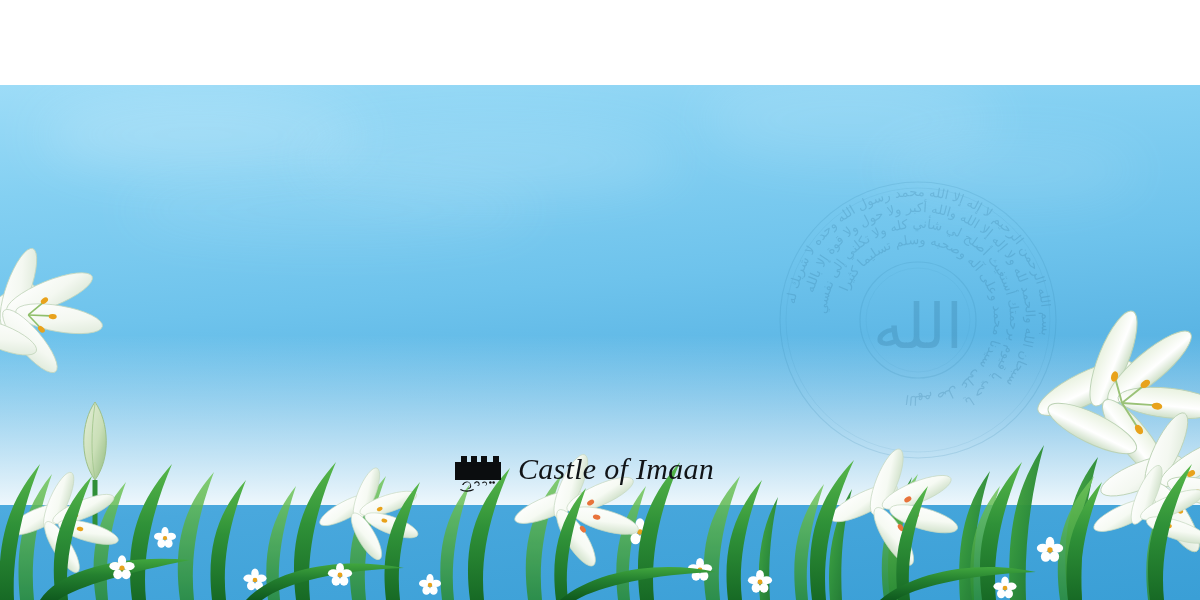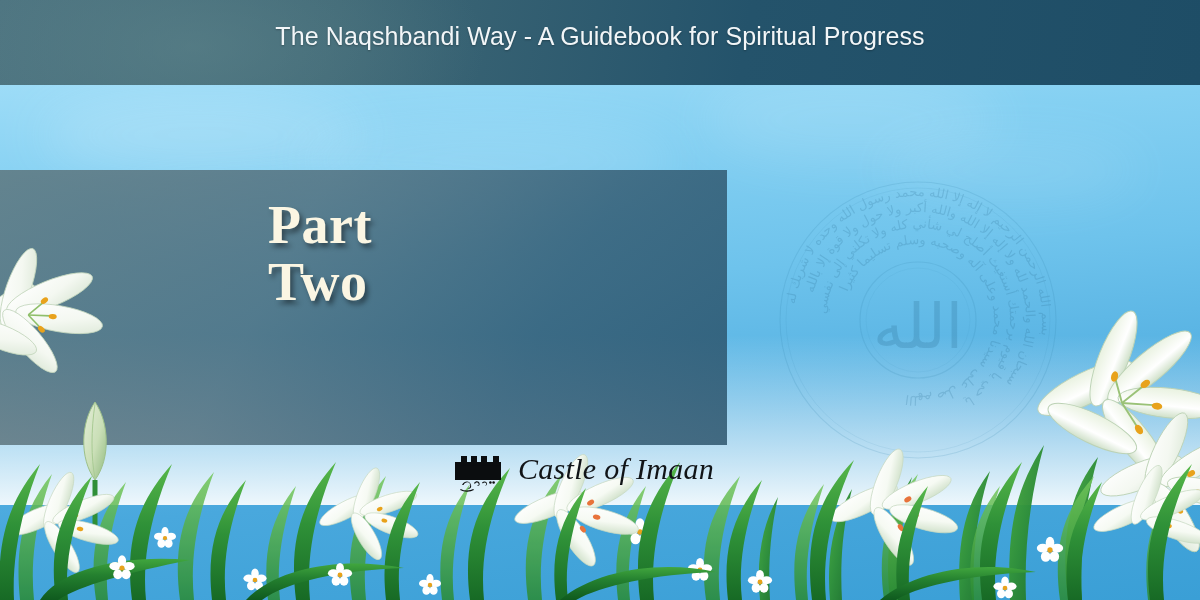--- a/index.html
+++ b/index.html
@@ -129,23 +129,20 @@
     letter-spacing:0.3px;
     white-space:nowrap;
     line-height:1;
   }
 </style>
 </head>
 <body>
 
 <div id="stage">
 
-  <div class="header-bar">
-    <div class="header-title">The Naqshbandi Way - A Guidebook for Spiritual Progress</div>
-  </div>
 
   <div class="scene">
 
     <div class="cloud c1"></div>
     <div class="cloud c2"></div>
     <div class="cloud c3"></div>
     <div class="cloud c4"></div>
     <div class="cloud c5"></div>
 
     <div class="horizon-haze"></div>
@@ -167,26 +164,20 @@
           <text><textPath href="#ring1" startOffset="2%">بسم الله الرحمن الرحيم لا إله إلا الله محمد رسول الله وحده لا شريك له</textPath></text>
           <text><textPath href="#ring2" startOffset="4%">سبحان الله والحمد لله ولا إله إلا الله والله أكبر ولا حول ولا قوة إلا بالله</textPath></text>
           <text><textPath href="#ring3" startOffset="1%">يا حي يا قيوم برحمتك أستغيث أصلح لي شأني كله ولا تكلني إلى نفسي</textPath></text>
           <text><textPath href="#ring4" startOffset="6%">اللهم صل على سيدنا محمد وعلى آله وصحبه وسلم تسليما كثيرا</textPath></text>
         </g>
 
         <text x="150" y="178" text-anchor="middle" font-family="'DejaVu Sans', sans-serif" font-size="62" fill="#2c6f94" opacity=".80">الله</text>
       </svg>
     </div>
 
-    <div class="title-panel">
-      <div class="part-block">
-        <span class="part-word-1">Part</span>
-        <span class="part-word-2">Two</span>
-      </div>
-    </div>
 
     <div class="lilies-layer">
       <svg viewBox="0 0 1200 515" xmlns="http://www.w3.org/2000/svg">
         <defs>
           <linearGradient id="pet" x1="0" y1="0" x2="1" y2="1">
             <stop offset="0%" stop-color="#ffffff"></stop>
             <stop offset="55%" stop-color="#f4f8f1"></stop>
             <stop offset="100%" stop-color="#d9e6d4"></stop>
           </linearGradient>
           <linearGradient id="petG" x1="0" y1="0" x2="0" y2="1">

